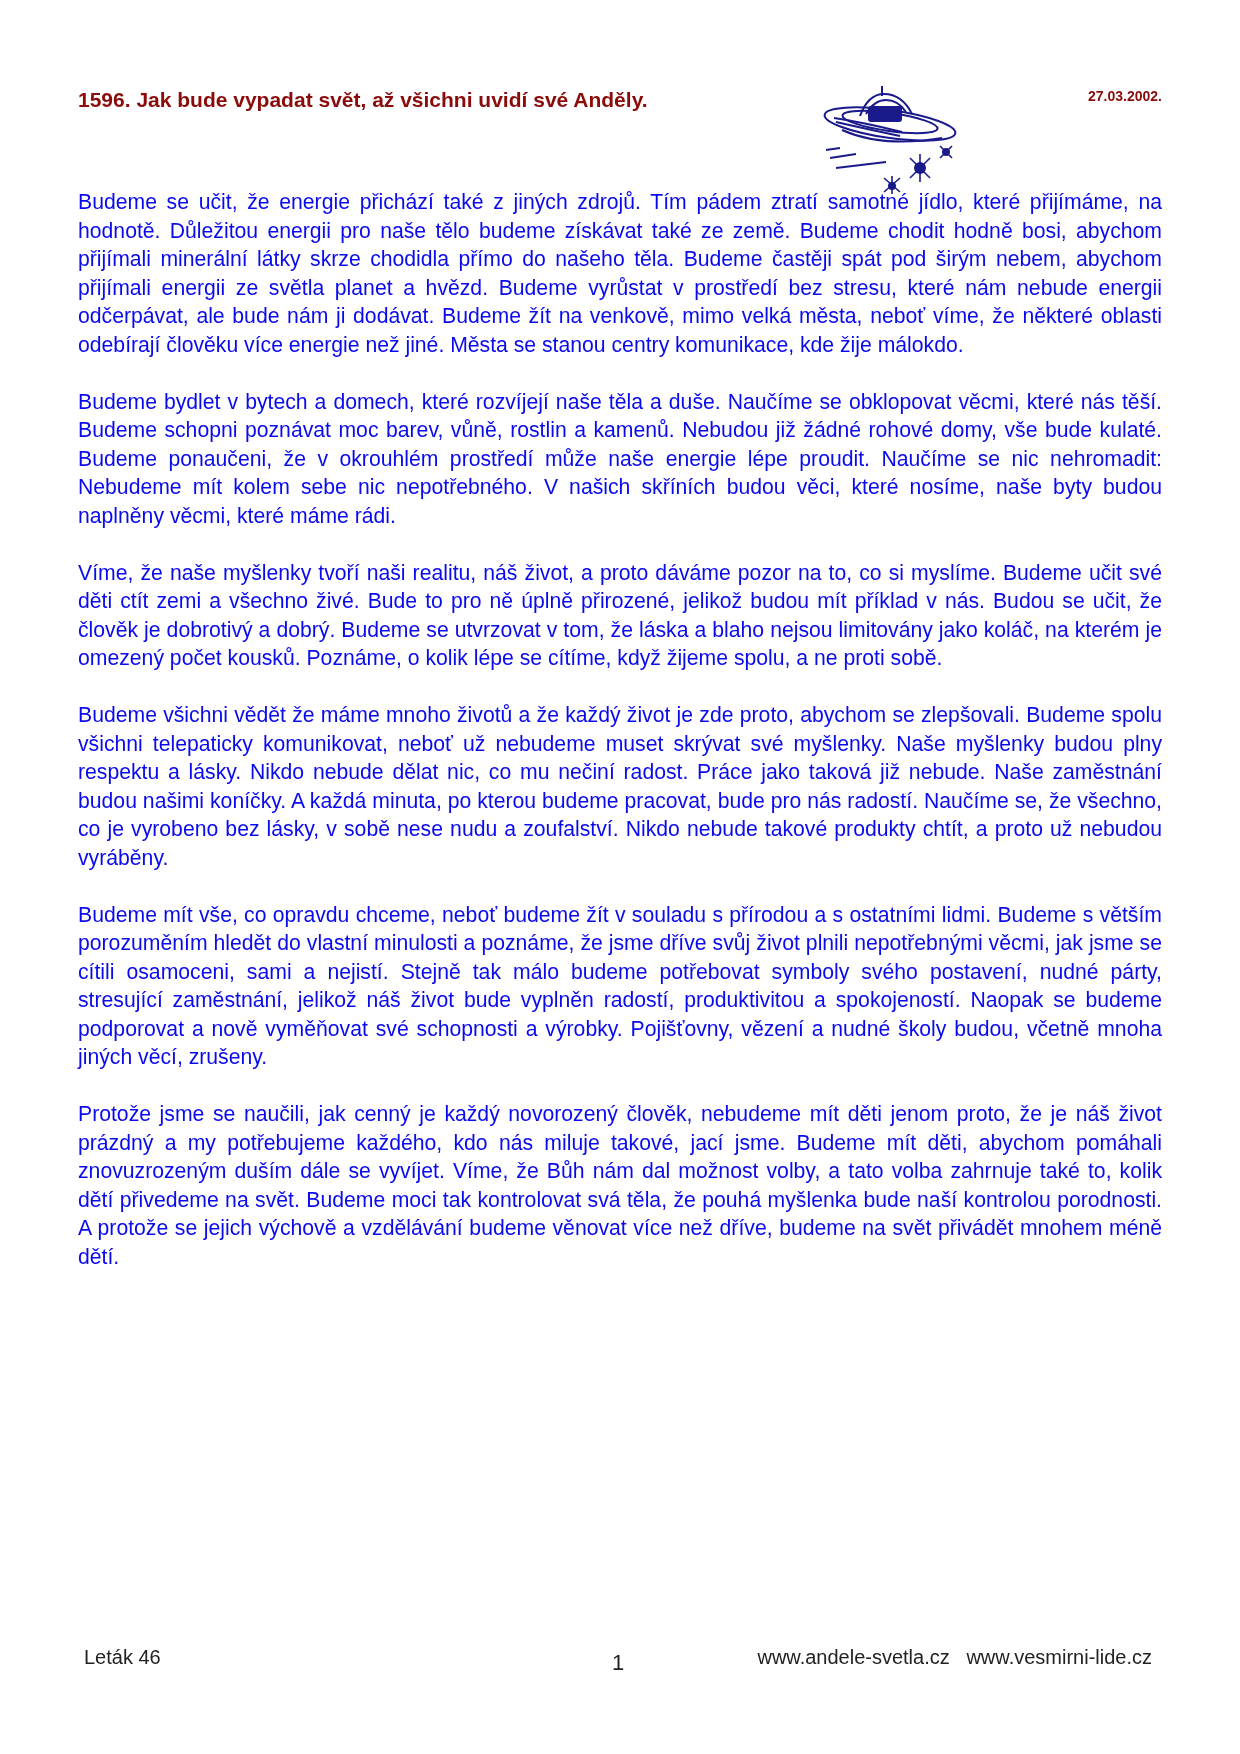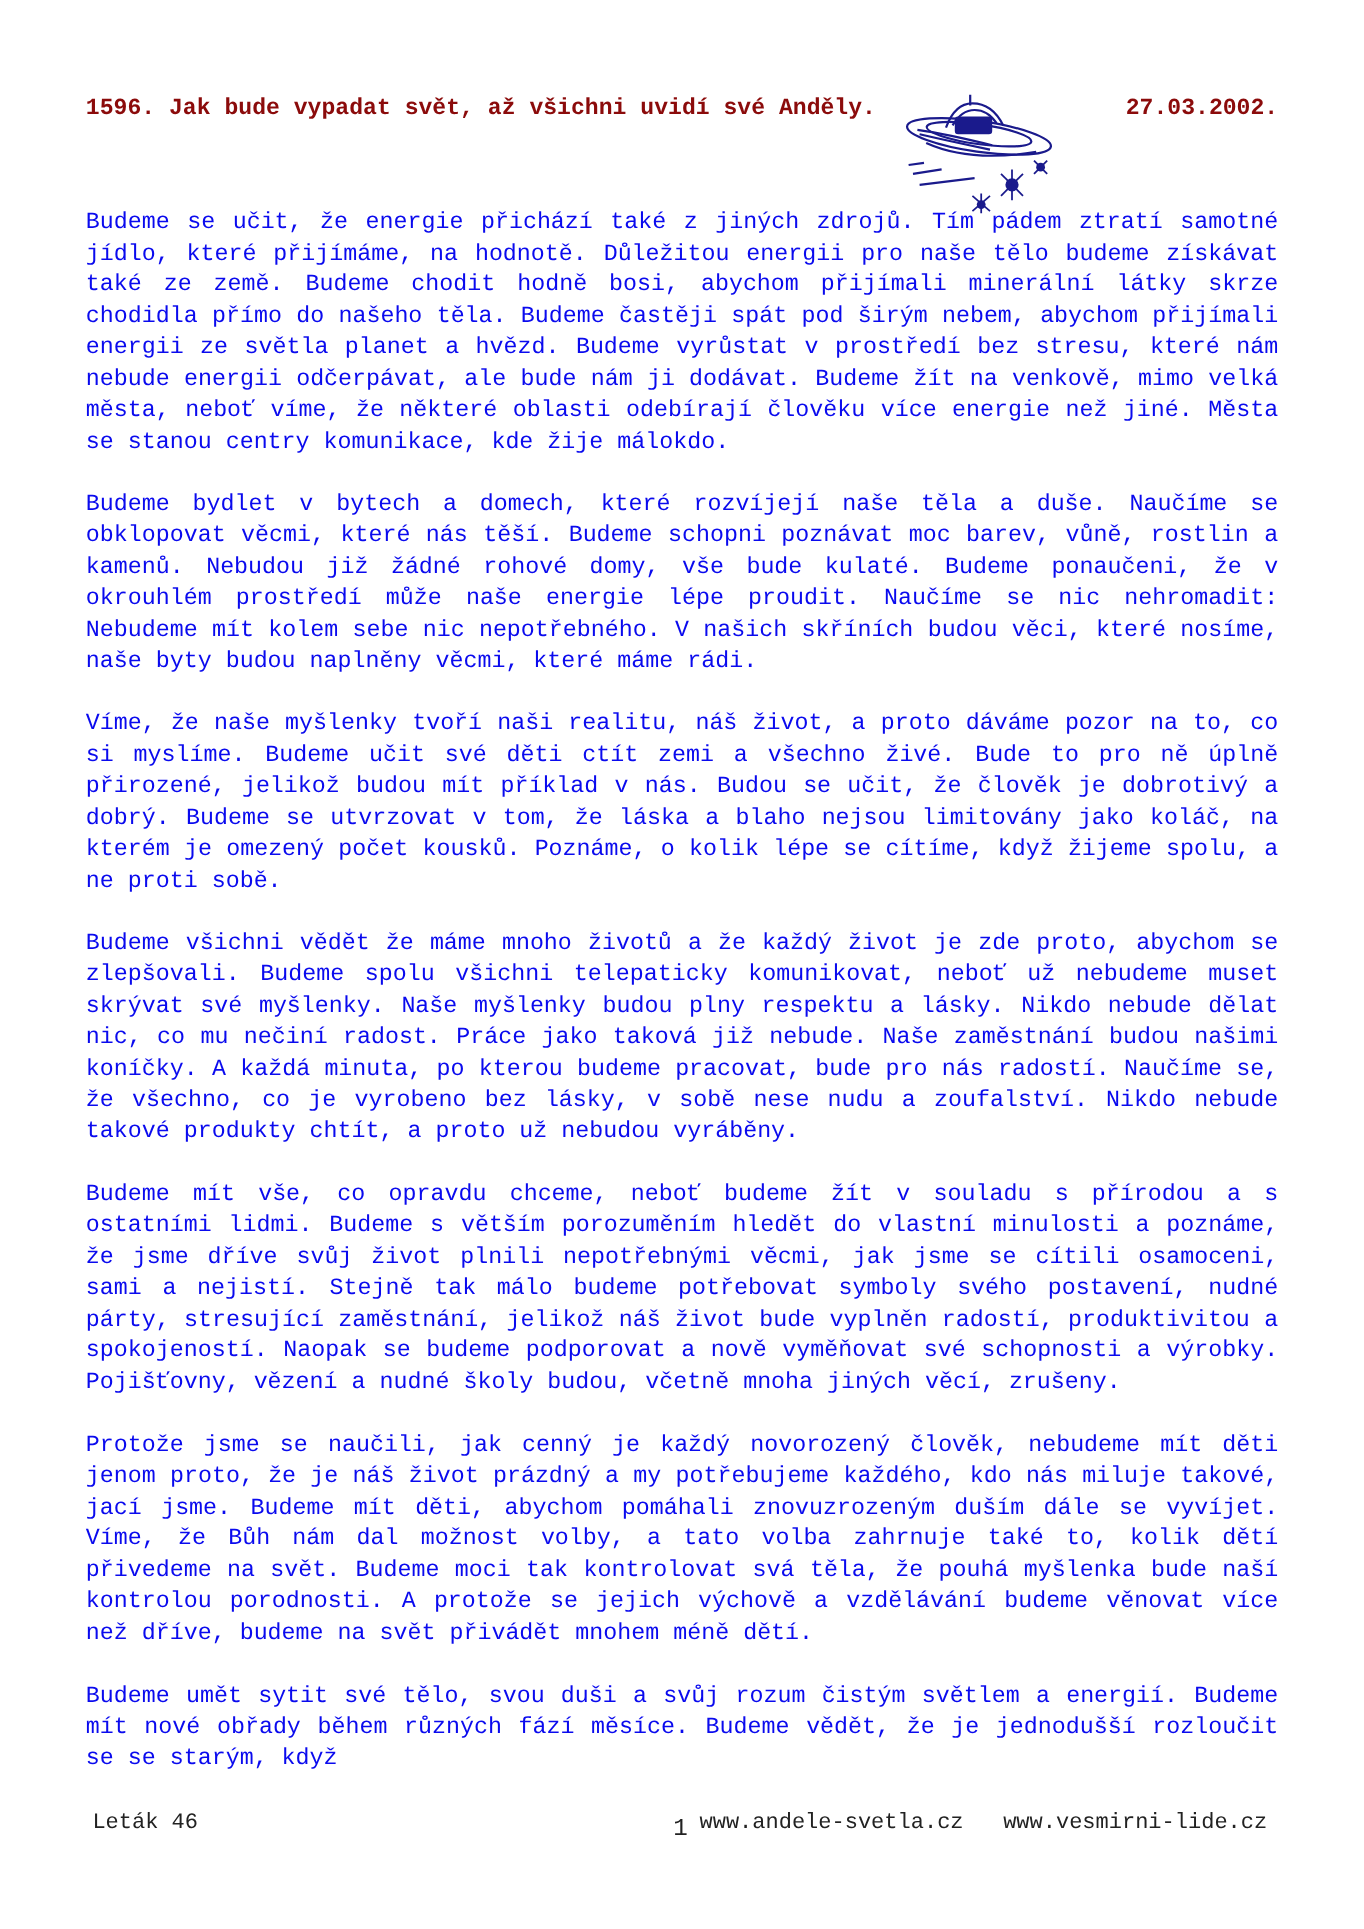--- a/index.html
+++ b/index.html
@@ -12,36 +12,35 @@
       height: 1754px;
       position: relative;
       overflow: hidden;
       font-family: "Liberation Sans", sans-serif;
     }
     .page {
       position: absolute;
       left: 0; top: 0;
       width: 1240px;
       height: 1304px;
-      font-family: Liberation Mono, monospace;
     }
     .header-title {
       position: absolute;
       left: 78px;
       top: 88px;
       font-size: 21px;
       font-weight: bold;
       color: #8b0b0b;
       white-space: nowrap;
     }
     .header-date {
       position: absolute;
       right: 78px;
       top: 88px;
-      font-size: 21px;
+      font-size: 14px;
       font-weight: bold;
       color: #8b0b0b;
       white-space: nowrap;
     }
     .subtitle {
       position: absolute;
       left: 78px;
       top: 146px;
       font-size: 21px;
       font-style: italic;
@@ -141,21 +140,20 @@
   </div>
 
 
   <div class="body-text">
     <p>Budeme se učit, že energie přichází také z jiných zdrojů. Tím pádem ztratí samotné jídlo, které přijímáme, na hodnotě. Důležitou energii pro naše tělo budeme získávat také ze země. Budeme chodit hodně bosi, abychom přijímali minerální látky skrze chodidla přímo do našeho těla. Budeme častěji spát pod širým nebem, abychom přijímali energii ze světla planet a hvězd. Budeme vyrůstat v prostředí bez stresu, které nám nebude energii odčerpávat, ale bude nám ji dodávat. Budeme žít na venkově, mimo velká města, neboť víme, že některé oblasti odebírají člověku více energie než jiné. Města se stanou centry komunikace, kde žije málokdo.</p>
     <p>Budeme bydlet v bytech a domech, které rozvíjejí naše těla a duše. Naučíme se obklopovat věcmi, které nás těší. Budeme schopni poznávat moc barev, vůně, rostlin a kamenů. Nebudou již žádné rohové domy, vše bude kulaté. Budeme ponaučeni, že v okrouhlém prostředí může naše energie lépe proudit. Naučíme se nic nehromadit: Nebudeme mít kolem sebe nic nepotřebného. V našich skříních budou věci, které nosíme, naše byty budou naplněny věcmi, které máme rádi.</p>
     <p>Víme, že naše myšlenky tvoří naši realitu, náš život, a proto dáváme pozor na to, co si myslíme. Budeme učit své děti ctít zemi a všechno živé. Bude to pro ně úplně přirozené, jelikož budou mít příklad v nás. Budou se učit, že člověk je dobrotivý a dobrý. Budeme se utvrzovat v tom, že láska a blaho nejsou limitovány jako koláč, na kterém je omezený počet kousků. Poznáme, o kolik lépe se cítíme, když žijeme spolu, a ne proti sobě.</p>
     <p>Budeme všichni vědět že máme mnoho životů a že každý život je zde proto, abychom se zlepšovali. Budeme spolu všichni telepaticky komunikovat, neboť už nebudeme muset skrývat své myšlenky. Naše myšlenky budou plny respektu a lásky. Nikdo nebude dělat nic, co mu nečiní radost. Práce jako taková již nebude. Naše zaměstnání budou našimi koníčky. A každá minuta, po kterou budeme pracovat, bude pro nás radostí. Naučíme se, že všechno, co je vyrobeno bez lásky, v sobě nese nudu a zoufalství. Nikdo nebude takové produkty chtít, a proto už nebudou vyráběny.</p>
     <p>Budeme mít vše, co opravdu chceme, neboť budeme žít v souladu s přírodou a s ostatními lidmi. Budeme s větším porozuměním hledět do vlastní minulosti a poznáme, že jsme dříve svůj život plnili nepotřebnými věcmi, jak jsme se cítili osamoceni, sami a nejistí. Stejně tak málo budeme potřebovat symboly svého postavení, nudné párty, stresující zaměstnání, jelikož náš život bude vyplněn radostí, produktivitou a spokojeností. Naopak se budeme podporovat a nově vyměňovat své schopnosti a výrobky. Pojišťovny, vězení a nudné školy budou, včetně mnoha jiných věcí, zrušeny.</p>
     <p>Protože jsme se naučili, jak cenný je každý novorozený člověk, nebudeme mít děti jenom proto, že je náš život prázdný a my potřebujeme každého, kdo nás miluje takové, jací jsme. Budeme mít děti, abychom pomáhali znovuzrozeným duším dále se vyvíjet. Víme, že Bůh nám dal možnost volby, a tato volba zahrnuje také to, kolik dětí přivedeme na svět. Budeme moci tak kontrolovat svá těla, že pouhá myšlenka bude naší kontrolou porodnosti. A protože se jejich výchově a vzdělávání budeme věnovat více než dříve, budeme na svět přivádět mnohem méně dětí.</p>
-    <p>Budeme umět sytit své tělo, svou duši a svůj rozum čistým světlem a energií. Budeme mít nové obřady během různých fází měsíce. Budeme vědět, že je jednodušší rozloučit se se starým, když</p>
   </div>
 
   <div class="footer">
     <span class="footer-left">Leták  46</span>
     <span class="footer-page">1</span>
     <span class="footer-links">www.andele-svetla.cz   www.vesmirni-lide.cz</span>
   </div>
 
 </div>
 

